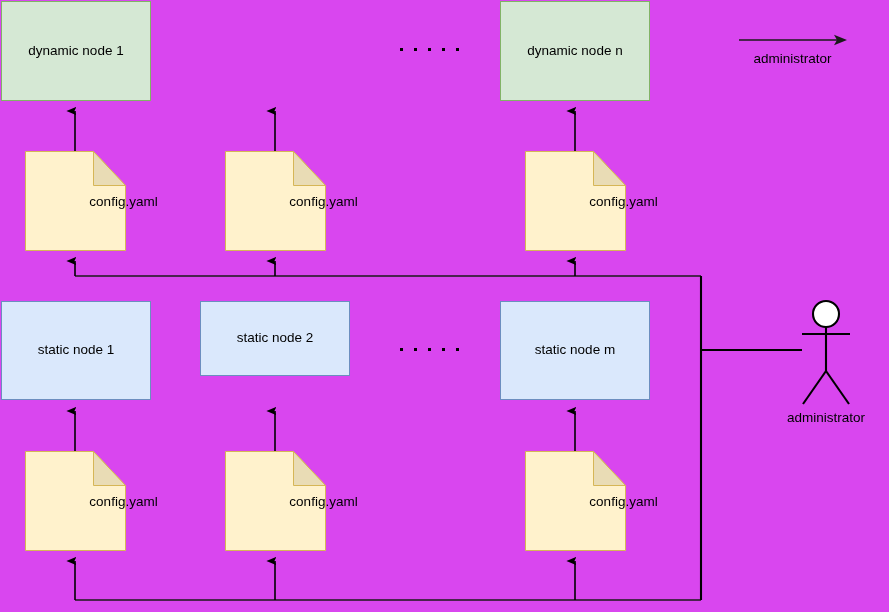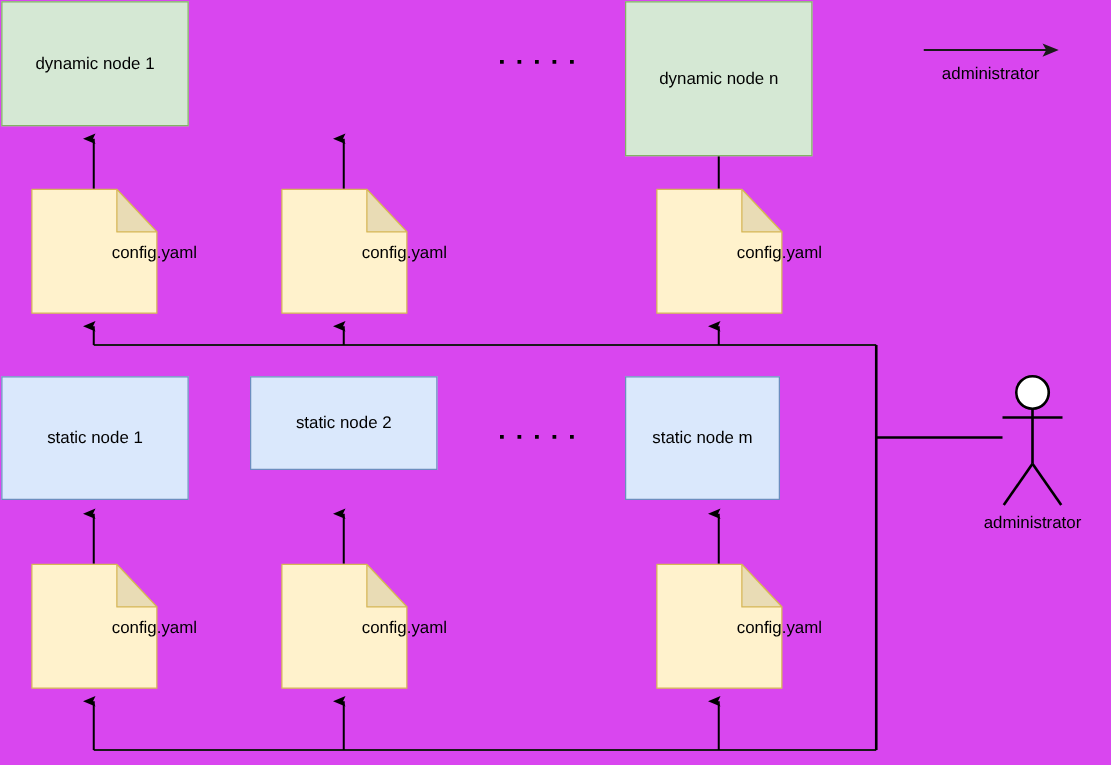--- a/index.html
+++ b/index.html
@@ -171,21 +171,21 @@
 
     <g stroke="#000000" stroke-width="2.1" fill="none">
       <path d="M701 276 L701 600"></path>
       <path d="M701 350 L802 350"></path>
     </g>
   </svg>
 
   <div class="node dynamic-node" style="left:1px;  top:1px; width:150px; height:100px;">
     <span>dynamic node 1</span>
   </div>
-  <div class="node dynamic-node" style="left:500px; top:1px; width:150px; height:124px;">
+  <div class="node dynamic-node" style="left:500px; top:1px; width:150px; height:100px;">
     <span>dynamic node n</span>
   </div>
 
   <div class="ellipsis" style="left:400px; top:48px;">
     <i></i>
     <i></i>
     <i></i>
     <i></i>
     <i></i>
   </div>
@@ -211,21 +211,21 @@
     </svg>
     <span class="doc-label">config.yaml</span>
   </div>
 
   <div class="node static-node" style="left:1px;  top:301px; width:150px; height:99px;">
     <span>static node 1</span>
   </div>
   <div class="node static-node" style="left:200px; top:301px; width:150px; height:75px;">
     <span>static node 2</span>
   </div>
-  <div class="node static-node" style="left:500px; top:301px; width:124px; height:99px;">
+  <div class="node static-node" style="left:500px; top:301px; width:150px; height:99px;">
     <span>static node m</span>
   </div>
 
   <div class="ellipsis" style="left:400px; top:348px;">
     <i></i>
     <i></i>
     <i></i>
     <i></i>
     <i></i>
   </div>

